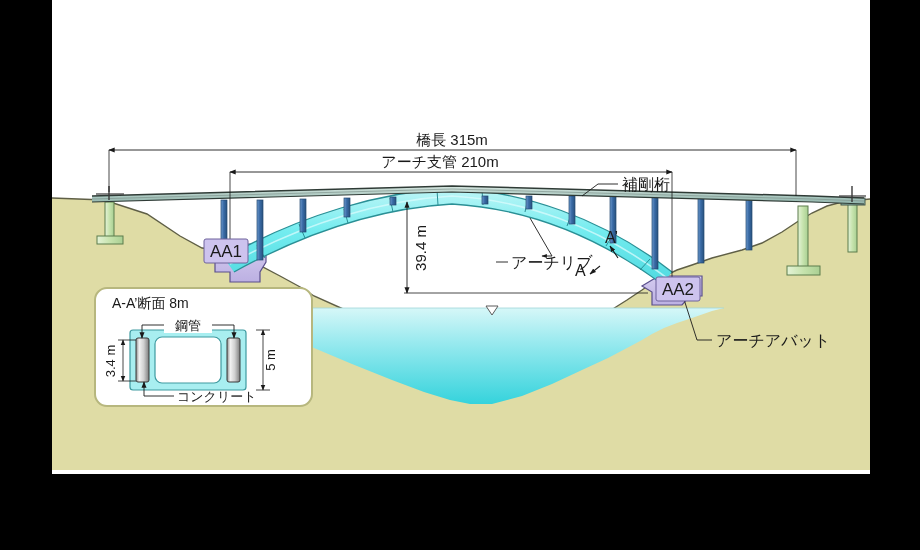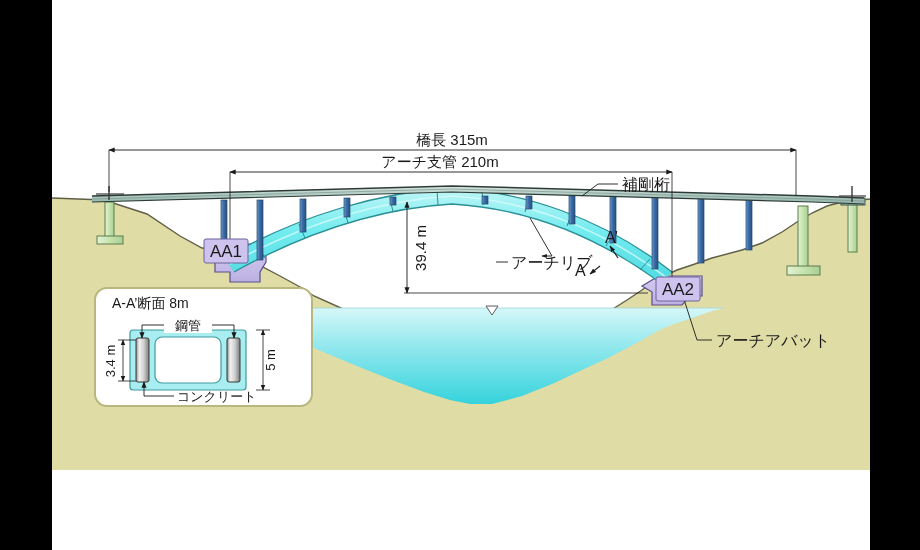--- a/index.html
+++ b/index.html
@@ -17,21 +17,21 @@
     position: relative;
     width: 920px;
     height: 550px;
     background: #000000;
   }
   #canvas {
     position: absolute;
     left: 52px;
     top: 0px;
     width: 818px;
-    height: 550px;
+    height: 474px;
     background: #ffffff;
   }
   #art {
     position: absolute;
     left: 0;
     top: 0;
     width: 818px;
     height: 550px;
   }
   .blackbar {

